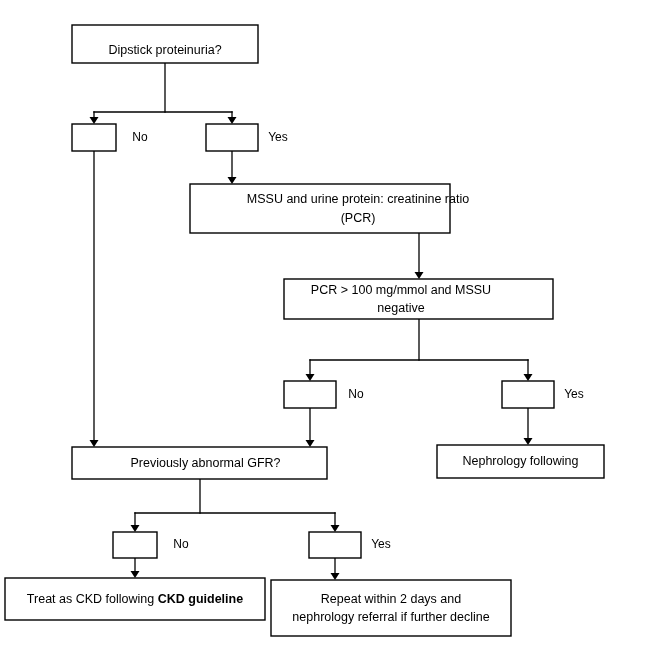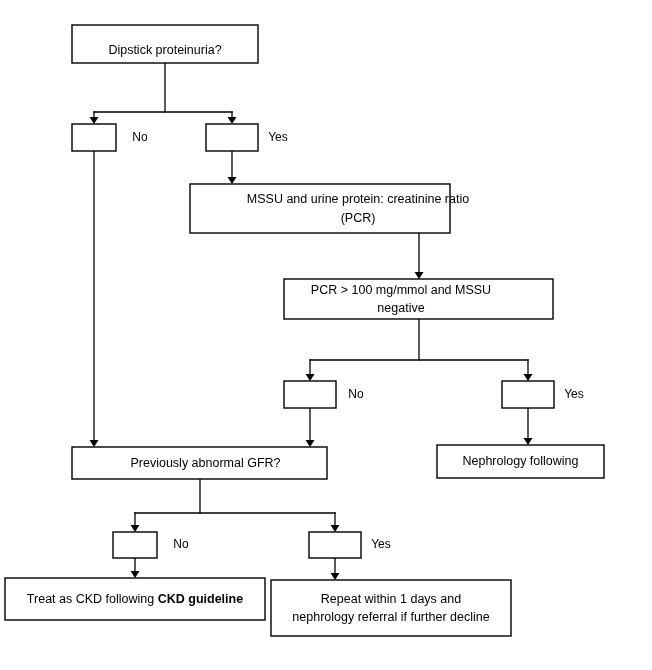--- a/index.html
+++ b/index.html
@@ -125,16 +125,16 @@
       <div class="node-label" style="left: 190px; top: 184px; width: 240px; height: 49px; margin-left: 48px;">MSSU and urine protein: creatinine ratio
 (PCR)</div>
       <div class="node-label" style="left: 284px; top: 279px; width: 234px; height: 40px;">PCR &gt; 100 mg/mmol and MSSU negative</div>
       <div class="node-label small" style="left: 284px; top: 381px; width: 52px; height: 27px;">No</div>
       <div class="node-label small" style="left: 502px; top: 381px; width: 52px; height: 27px;">Yes</div>
       <div class="node-label" style="left: 437px; top: 445px; width: 167px; height: 33px;">Nephrology following</div>
       <div class="node-label" style="left: 72px; top: 447px; width: 255px; height: 32px; padding-left: 16px;">Previously abnormal GFR?</div>
       <div class="node-label small" style="left: 113px; top: 532px; width: 44px; height: 26px;">No</div>
       <div class="node-label small" style="left: 309px; top: 532px; width: 52px; height: 26px;">Yes</div>
       <div class="node-label" style="left: 5px; top: 578px; width: 260px; height: 42px;"><span><span>Treat  as CKD following </span><span class="bold-part">CKD guideline</span></span></div>
-      <div class="node-label" style="left: 271px; top: 580px; width: 240px; height: 56px;">Repeat within 1 days and
+      <div class="node-label" style="left: 271px; top: 580px; width: 240px; height: 56px;">Repeat within 2 days and
 nephrology referral if further decline</div>
     </div>
 </div>
 
 </body></html>

